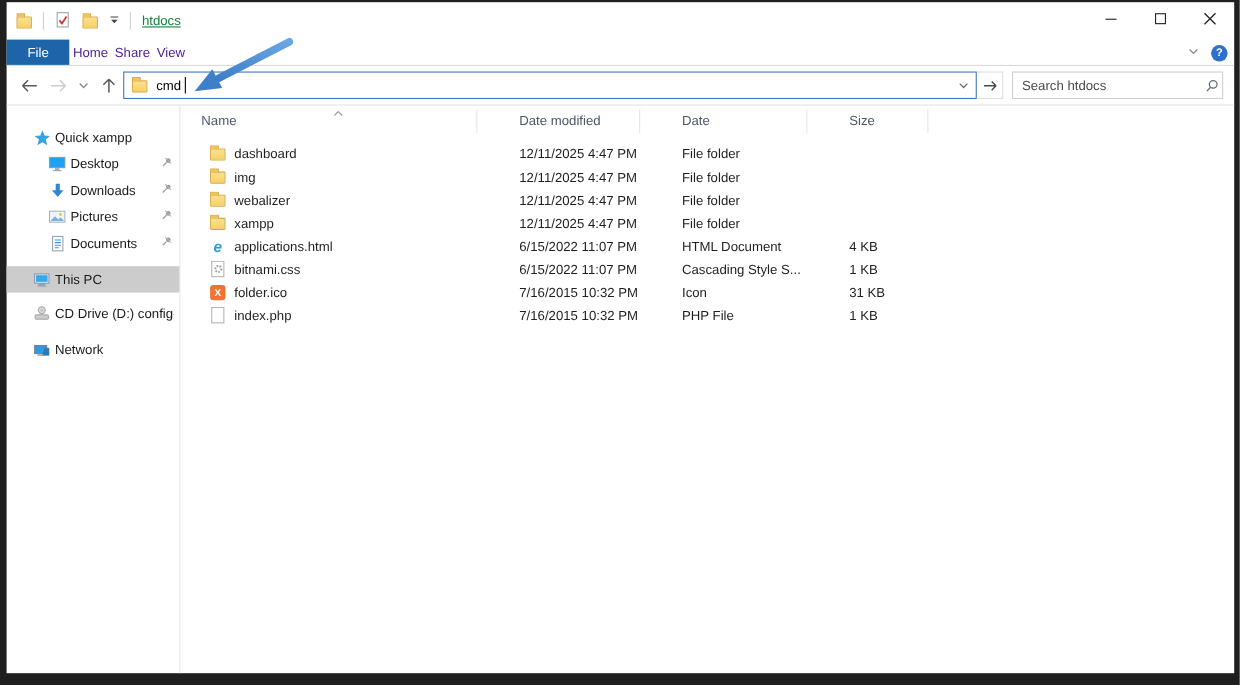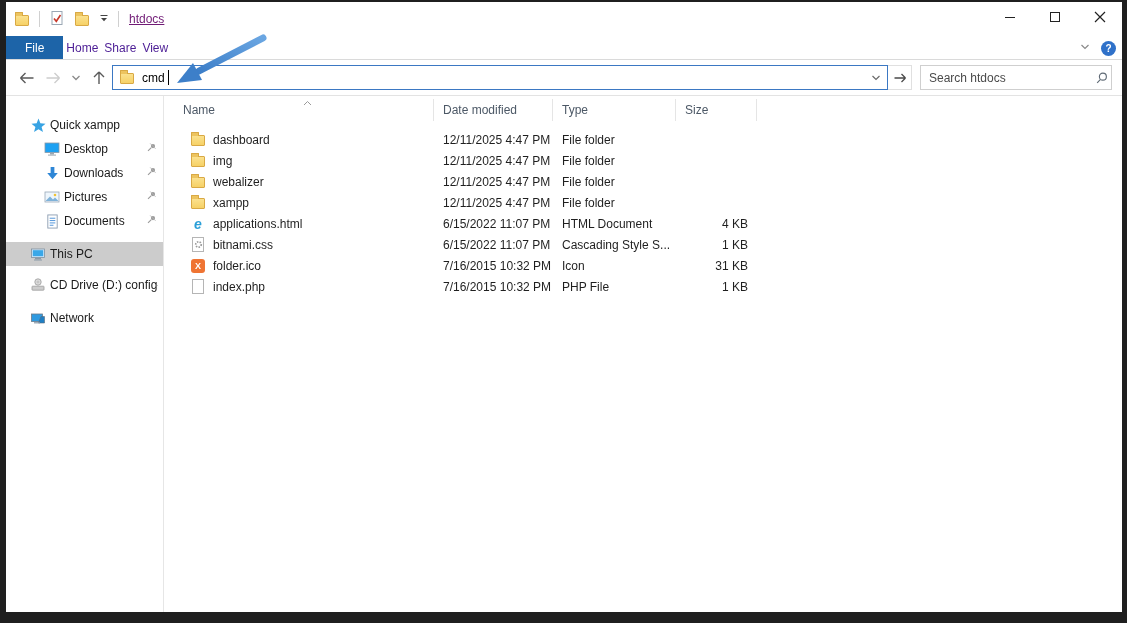--- a/index.html
+++ b/index.html
@@ -11,21 +11,21 @@
     position:relative; overflow:hidden;
   }
   .window{
     position:absolute; left:6px; top:2px; width:1116px; height:610px;
     background:#fff; display:flex; flex-direction:column;
   }
   
   .titlebar{ height:34px; display:flex; align-items:center; flex:none; }
   .qat{ display:flex; align-items:center; gap:9px; padding-left:8px; }
   .vsep{ width:1px; height:16px; background:#d0d0d0; }
-  .title-text{ padding-left:10px; color:#701a75;text-decoration:underline; }
+  .title-text{ padding-left:10px; color:#15803d;text-decoration:underline; }
   .win-controls{ margin-left:auto; display:flex; align-self:flex-start; }
   .win-btn{ width:45px; height:30px; display:flex; align-items:center; justify-content:center; }
   .glyph-min{ width:10px; height:1px; background:#222; display:block; }
   .glyph-max{ width:10px; height:10px; border:1px solid #222; display:block; }
   
   .ribbonrow{ height:24px; display:flex; align-items:stretch; border-bottom:1px solid #dadada; position:relative; flex:none; }
   .tab{ display:flex; align-items:center; padding:0 3px; color:#4c1d95; }
   .tab.active{ background:#1d64a8; color:#fff; padding:0 19px; }
   .ribbon-right{ position:absolute; right:6px; top:0; height:24px; display:flex; align-items:center; gap:10px; }
   .help-circle{ width:15px; height:15px; border-radius:50%; background:#2f71c9; color:#fff;
@@ -51,30 +51,30 @@
   .side-row{ height:24px; display:flex; align-items:center; position:relative; }
   .side-row .s-icon{ position:absolute; left:24px; width:16px; height:16px; display:flex; align-items:center; justify-content:center; }
   .side-row .s-label{ position:absolute; left:44px; white-space:nowrap; overflow:hidden; max-width:108px; }
   .side-row.child .s-icon{ left:38px; }
   .side-row.child .s-label{ left:58px; max-width:84px; }
   .side-row.selected{ background:#cccccc;text-align:right; }
   .pin{ position:absolute; right:6px; top:5px; }
   .side-gap-sm{ height:7px; } .side-gap-md{ height:9px; }
   
   .content{ flex:1; position:relative; min-width:0; }
-  .grid-cols{ display:grid; grid-template-columns:270px 119px 123px 81px; }
+  .grid-cols{ display:grid; grid-template-columns:270px 119px 123px 81px;gap:29px; }
   .lv-header{ position:absolute; top:3px; left:0; right:0; height:22px; color:#4c5866; }
   .lv-header .hcell{ display:flex; align-items:center; padding-left:9px; border-right:1px solid #e5e5e5; height:22px; position:relative; }
   .lv-header .hcell.first{ padding-left:19px; }
   .sort-caret{ position:absolute; left:139px; top:-4px; }
   .rows{ position:absolute; top:33px; left:0; right:0; }
   .row{ height:21px; align-items:center; color:#1f1f1f; }
   .cell{ padding-left:9px; white-space:nowrap; overflow:hidden; }
   .cell.name{ padding-left:26px; display:flex; align-items:center; gap:7px; }
-  .cell.size{ text-align:right; padding-right:9px; }
+  .cell.size{ text-align:left; padding-right:9px; }
   
   .fi{ width:16px; height:16px; flex:none; display:none; align-items:center; justify-content:center; position:relative; }
   .icon-folder .fi-folder, .icon-ie-html .fi-ie, .icon-css-gear .fi-css,
   .icon-xampp-favicon .fi-ico, .icon-blank-file .fi-page { display:flex; }
   .folder-shape{ width:14px; height:11px; background:linear-gradient(#fbe18e,#f6d166); border:1px solid #d9a944;
     border-radius:1px; position:relative; margin-top:2px; }
   .folder-shape::before{ content:""; position:absolute; left:-1px; top:-4px; width:6px; height:3px;
     background:#edc45f; border:1px solid #d9a944; border-bottom:none; border-radius:1px 1px 0 0; }
   .fi-ie{ color:#2a9fd8; font-weight:bold; font-style:italic; font-size:14px; }
   .page-shape{ width:12px; height:15px; background:#fff; border:1px solid #b5b5b5; display:flex; align-items:center; justify-content:center; }
@@ -312,21 +312,21 @@
           <span class="sort-caret">
             <svg width="9" height="6" viewBox="0 0 9 6">
                 <path d="M1 5l3.5-3.5L8 5" fill="none" stroke="#9a9a9a" stroke-width="1"></path>
               </svg>
           </span>
         </div>
         <div class="hcell">
             <span>Date modified</span>
           </div>
         <div class="hcell">
-            <span>Type</span>
+            <span>Date</span>
           </div>
         <div class="hcell">
             <span>Size</span>
           </div>
       </div>
       <div class="rows" id="rows">
   <div class="row grid-cols icon-folder">
     <div class="cell name">
       <span class="fi fi-folder">
                 <span class="folder-shape"></span>

